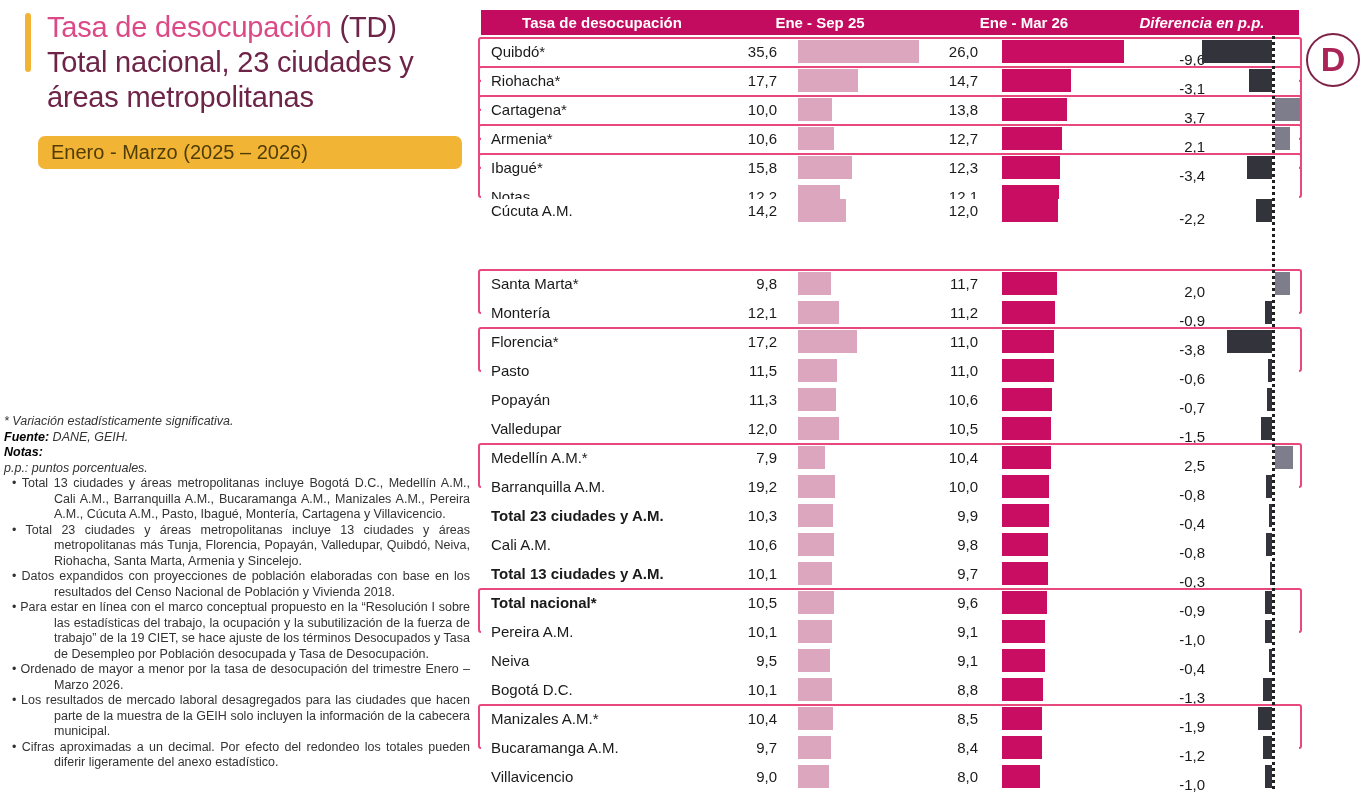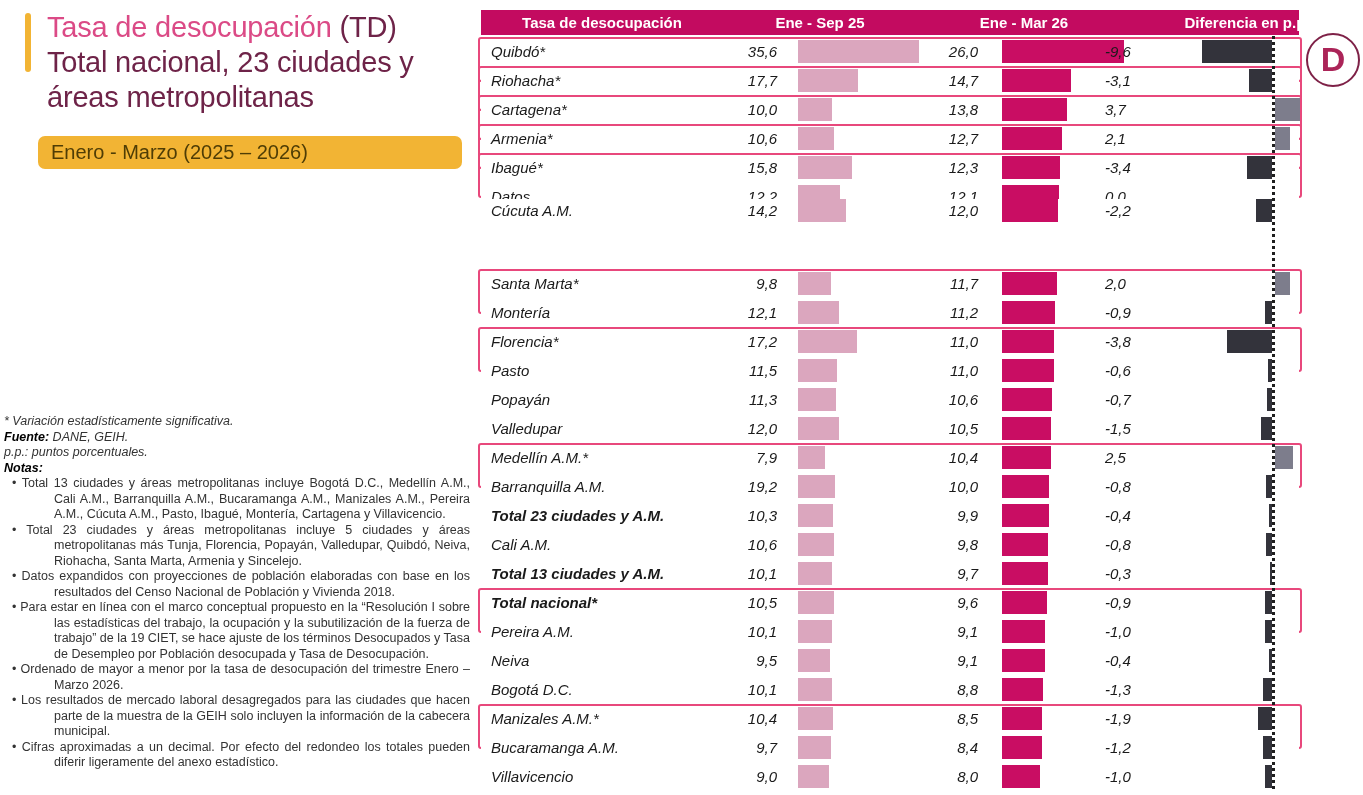--- a/index.html
+++ b/index.html
@@ -24,32 +24,32 @@
   .notes p{ margin:0;font-style:italic; }
   .notes b{ color:#000; }
   .bullets{ margin:0; padding:0; list-style:none; }
   .bullets li{ padding-left:50px; text-indent:-42px; text-align:justify; }
   .bullets li::before{ content:"• "; }
   
   .table-header{ position:absolute; left:481px; top:10px; width:818px; height:25px;
     background:var(--header-magenta); }
   .table-header .h{ position:absolute; top:0; width:220px; height:25px;
     line-height:25px; text-align:center; color:#fff; font-weight:700; font-size:15px; }
-  .h.c1{ left:11px; } .h.c2{ left:229px; } .h.c3{ left:433px; } .h.c4{ left:656px; }
+  .h.c1{ left:11px; } .h.c2{ left:229px; } .h.c3{ left:433px; } .h.c4{ left:611px;font-style:italic; }
   .rows-host{ position:absolute; left:481px; top:0; width:818px; height:795px; }
-  .row{ position:absolute; left:0; width:818px; height:39px; background:#fff;font-style:italic; }
+  .row{ position:absolute; left:0; width:818px; height:39px; background:#fff; }
   .row.sig::after{ content:""; position:absolute; inset:-3px;
     border:2px solid var(--significant-border); border-radius:3px; pointer-events:none; }
   .row .cell{ position:absolute; top:0; height:23px; line-height:23px;
     font-size:15px; color:#1a1a1a; white-space:nowrap; }
   .row .city{ left:10px; }
   .row.bold .city{ font-weight:700; }
   .row .v25{ left:206px; width:90px; text-align:right; }
   .row .v26{ left:407px; width:90px; text-align:right; }
-  .row .vdiff{ left:624px; width:100px; text-align:left; }
+  .row .vdiff{ left:624px; width:100px; text-align:right;margin-top:8px; }
   .row .bar{ position:absolute; top:0; height:23px; }
   .row .bar25{ left:317px; background:var(--bar-pink); }
   .row .bar26{ left:521px; background:var(--bar-crimson); }
   .row .bardiff.neg{ background:var(--bar-negative); }
   .row .bardiff.pos{ background:var(--bar-positive); }
   .axis-dashed{ position:absolute; left:1272px; top:36px; width:3px; height:753px; z-index:5;
     background:repeating-linear-gradient(180deg,#1e1e1e 0 3px,transparent 3px 6px); }
   
   .dane-logo{ position:absolute; left:1306px; top:33px; width:54px; height:54px;
     border:2px solid #7e2147; border-radius:50%; box-sizing:border-box;
@@ -66,25 +66,25 @@
   <div><span class="t-pink">Tasa de desocupación</span><span class="t-dark"> (TD)</span></div>
   <div class="t-dark">Total nacional, 23 ciudades y</div>
   <div class="t-dark">áreas metropolitanas</div>
 </div>
 
 <div class="period-chip">Enero - Marzo (2025 – 2026)</div>
 
 <div class="notes">
   <p>* Variación estadísticamente significativa.</p>
   <p><b>Fuente:</b><span> DANE, GEIH.</span></p>
+  <p><b>Notas:</b></p>
   <p>p.p.: puntos porcentuales.</p>
-  <p><b>Notas:</b></p>
   <ul class="bullets">
     <li>Total 13 ciudades y áreas metropolitanas incluye Bogotá D.C., Medellín A.M., Cali A.M., Barranquilla A.M., Bucaramanga A.M., Manizales A.M., Pereira A.M., Cúcuta A.M., Pasto, Ibagué, Montería, Cartagena y Villavicencio.</li>
-    <li>Total 23 ciudades y áreas metropolitanas incluye 5 ciudades y áreas metropolitanas más Tunja, Florencia, Popayán, Valledupar, Quibdó, Neiva, Riohacha, Santa Marta, Armenia y Sincelejo.</li>
+    <li>Total 23 ciudades y áreas metropolitanas incluye 13 ciudades y áreas metropolitanas más Tunja, Florencia, Popayán, Valledupar, Quibdó, Neiva, Riohacha, Santa Marta, Armenia y Sincelejo.</li>
     <li>Datos expandidos con proyecciones de población elaboradas con base en los resultados del Censo Nacional de Población y Vivienda 2018.</li>
     <li>Para estar en línea con el marco conceptual propuesto en la “Resolución I sobre las estadísticas del trabajo, la ocupación y la subutilización de la fuerza de trabajo” de la 19 CIET, se hace ajuste de los términos Desocupados y Tasa de Desempleo por Población desocupada y Tasa de Desocupación.</li>
     <li>Ordenado de mayor a menor por la tasa de desocupación del trimestre Enero – Marzo 2026.</li>
     <li>Los resultados de mercado laboral desagregados para las ciudades que hacen parte de la muestra de la GEIH solo incluyen la información de la cabecera municipal.</li>
     <li>Cifras aproximadas a un decimal. Por efecto del redondeo los totales pueden diferir ligeramente del anexo estadístico.</li>
   </ul>
 </div>
 
 <div class="table-header">
   <span class="h c1">Tasa de desocupación</span>
@@ -133,21 +133,21 @@
     <div class="row sig" style="top: 156px; border-radius: 7px;">
       <span class="cell city">Ibagué*</span>
       <span class="cell v25">15,8</span>
       <div class="bar bar25" style="width: 53.7px;"></div>
       <span class="cell v26">12,3</span>
       <div class="bar bar26" style="width: 57.8px;"></div>
       <span class="cell vdiff">-3,4</span>
       <div class="bar bardiff neg" style="width: 24.8px; left: 766.2px;"></div>
     </div>
     <div class="row" style="top: 185px;">
-      <span class="cell city">Datos</span>
+      <span class="cell city">Notas</span>
       <span class="cell v25">12,2</span>
       <div class="bar bar25" style="width: 41.5px;"></div>
       <span class="cell v26">12,1</span>
       <div class="bar bar26" style="width: 56.9px;"></div>
       <span class="cell vdiff">0,0</span>
     </div>
     <div class="row" style="top: 199px;">
       <span class="cell city">Cúcuta A.M.</span>
       <span class="cell v25">14,2</span>
       <div class="bar bar25" style="width: 48.3px;"></div>

